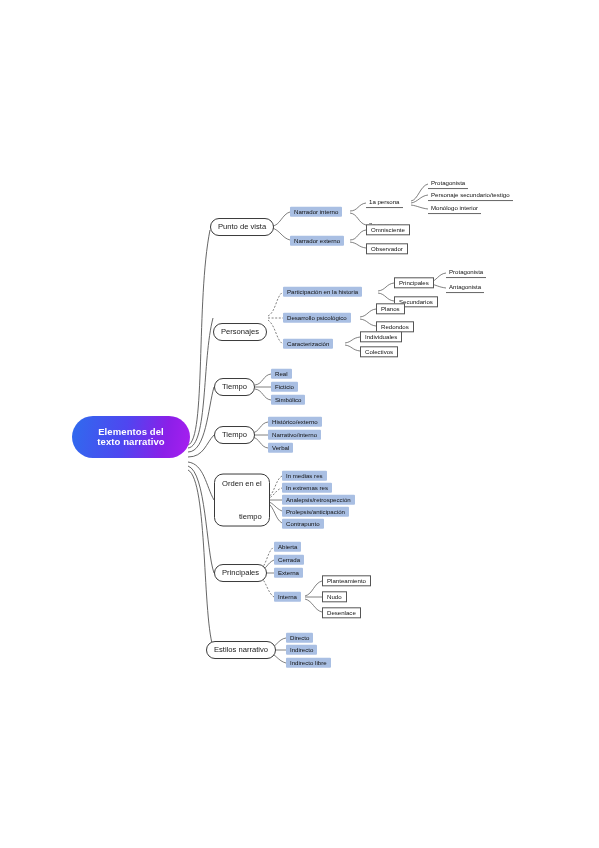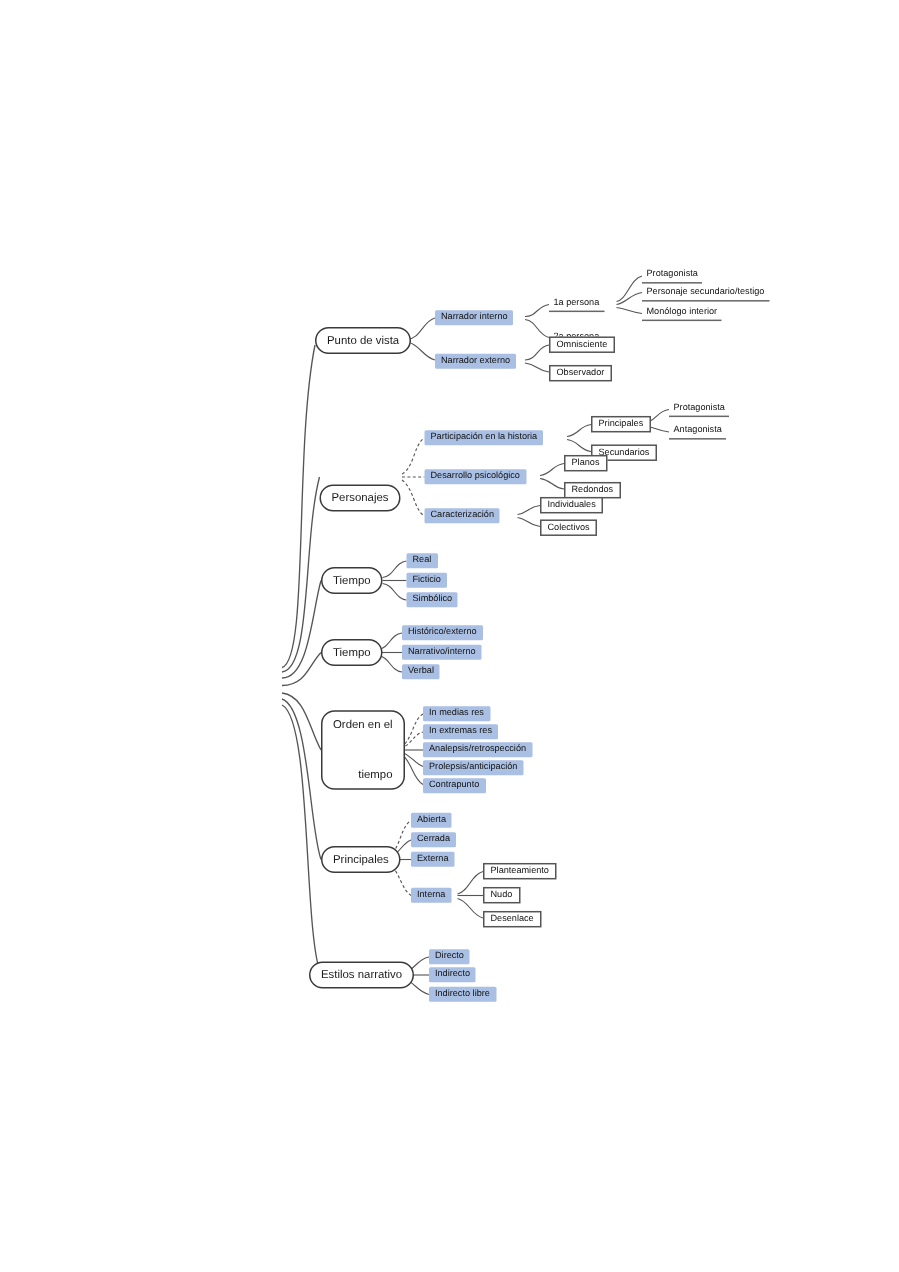--- a/index.html
+++ b/index.html
@@ -121,20 +121,24 @@
       <path d="M305,596 C313,594 314,583 322,581"></path>
       <path d="M305,597 L322,597"></path>
       <path d="M305,599 C313,601 314,610 322,612"></path>
 
       <path d="M268,649 C276,648 278,639 286,638"></path>
       <path d="M268,650 L286,650"></path>
       <path d="M268,652 C276,654 278,661 286,663"></path>
     </g>
   </svg>
 
+  <div class="node root">
+    <span>Elementos del</span>
+    <span>texto narrativo</span>
+  </div>
 
   <div class="node lvl1" style="left:210px;top:227px;">
     <span>Punto de vista</span>
   </div>
   <div class="node lvl2" style="left:290px;top:212px;">
     <span>Narrador interno</span>
   </div>
   <div class="node lvl2" style="left:290px;top:241px;">
     <span>Narrador externo</span>
   </div>

